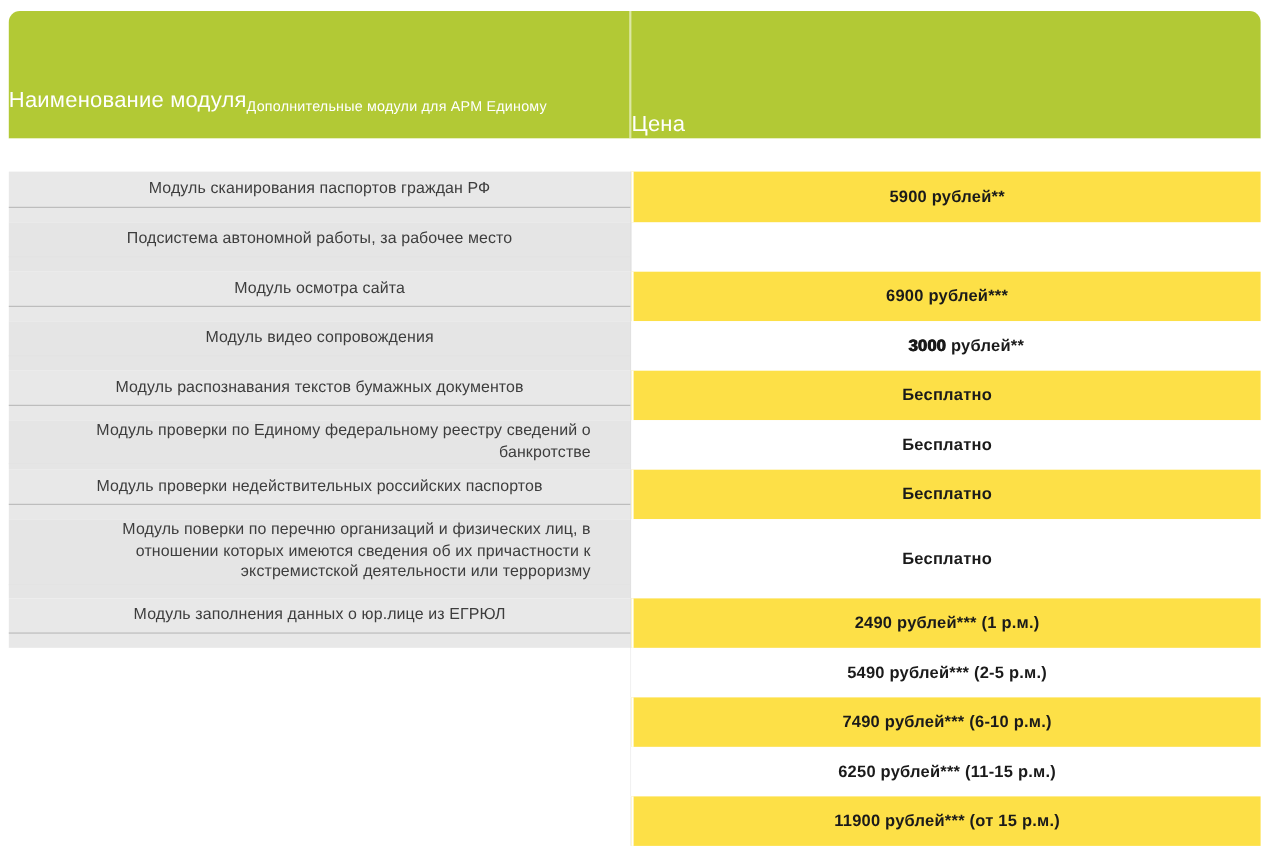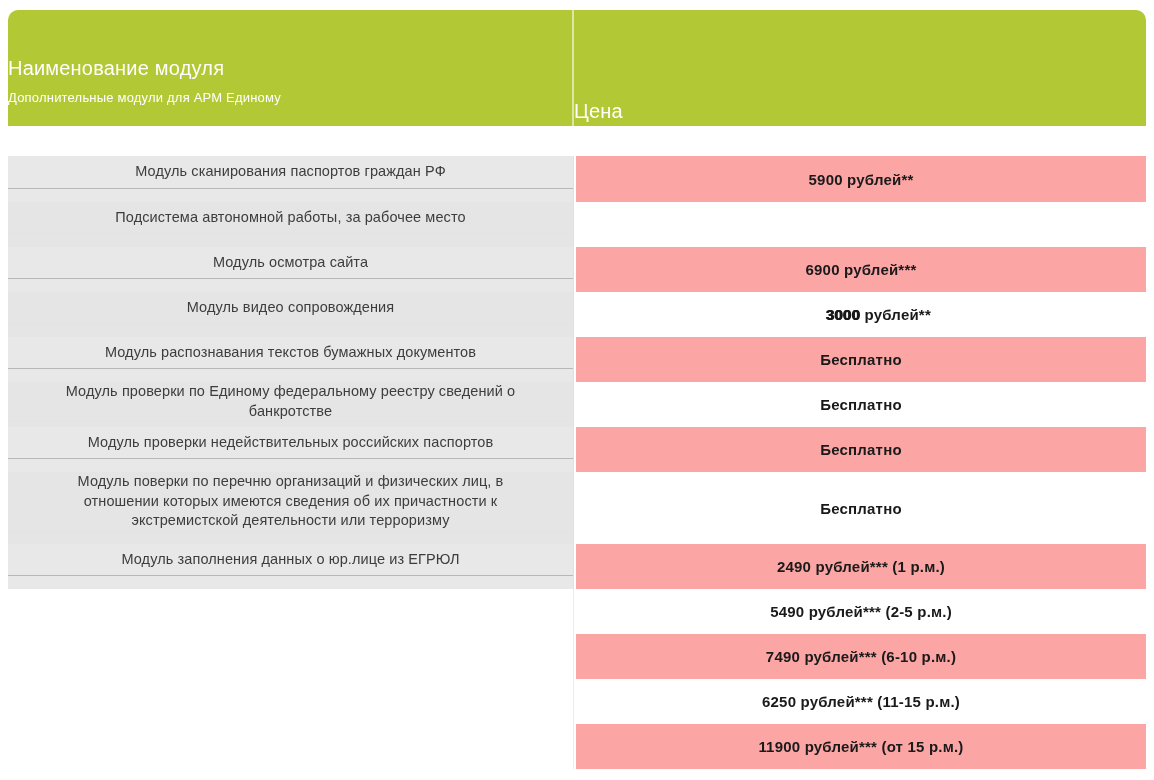--- a/index.html
+++ b/index.html
@@ -13,21 +13,21 @@
   .table { position:absolute; left:8px; top:10px; width:1138px; }
 
   
   .head {
     display:flex;
     height:116px;
     background:#b2c935;
     border-radius:10px 10px 0 0;
     overflow:hidden;
   }
-  .hcell { box-sizing:border-box; display:flex; flex-direction:column; align-items:flex-start; padding-top:47px; }
+  .hcell { box-sizing:border-box; display:flex; align-items:center; padding-top:47px; }
   .hname { width:566px; border-right:2px solid rgba(255,255,255,.55); }
   .hprice { flex:1;margin-top:43px; }
   .htitle { color:#ffffff; font-size:20px; font-weight:500; letter-spacing:.2px; }
   .hsub   { color:#ffffff; font-size:13px; font-weight:500; margin-top:10px; letter-spacing:.2px; }
 
   
   .gap-row { height:30px; background:#fff; }
 
   
   .row { display:flex; height:45px; }
@@ -40,21 +40,21 @@
     display:flex; flex-direction:column;
     border-right:1px solid #e0e0e0;
   }
   .row.gray  .name-cell { background:#e8e8e8; }
   .row.white .name-cell { background:#e5e5e5; }
   .row.empty .name-cell { background:#ffffff; border-right-color:#ececec; }
 
   .name-band {
     flex:1;
     display:flex; align-items:center; justify-content:center;
-    text-align:center;
+    text-align:right;
     padding:0 36px;
     border-bottom:1px solid #e3e3e3;
   }
   .row.gray .name-band { border-bottom-color:#b8b8b8; }
   .row.empty .name-band { border-bottom:none; }
   .name-spacer { height:13px; }
 
   .name-text {
     font-size:14.5px;
     font-weight:500;
@@ -63,21 +63,21 @@
     letter-spacing:.1px;
   }
 
   .price-cell {
     box-sizing:border-box;
     flex:1;
     border-left:2px solid #ffffff;
     display:flex; align-items:center; justify-content:center;
     text-align:center;
   }
-  .row.gray  .price-cell { background:#fca5a5; }
+  .row.gray  .price-cell { background:#fde047; }
   .row.white .price-cell { background:#ffffff; }
 
   .price-text {
     font-size:15px;
     font-weight:bold;
     color:#1a1a1a;
     letter-spacing:.2px;
   }
   .price-text .heavy { text-shadow:.5px 0 currentColor, -.5px 0 currentColor;margin-left:35px; }
 </style>

